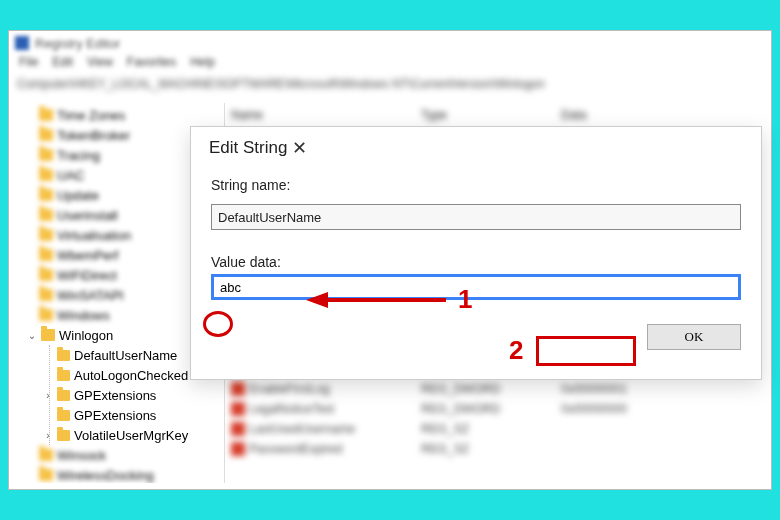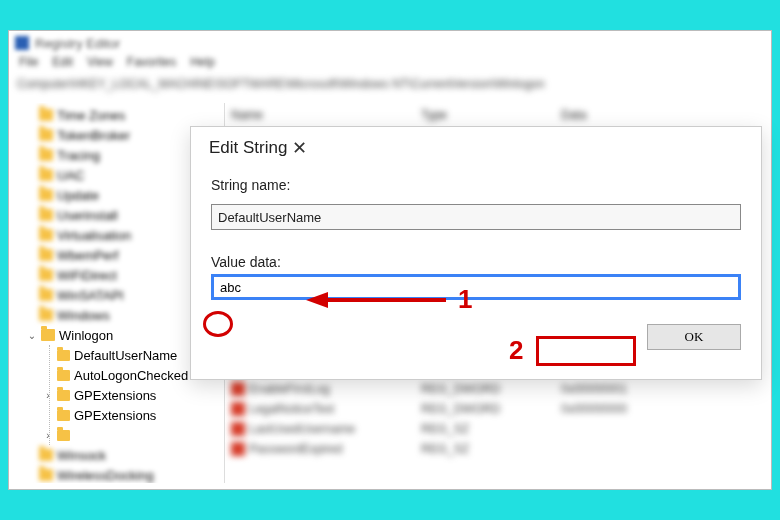--- a/index.html
+++ b/index.html
@@ -341,20 +341,21 @@
               <span class="folder"></span>
               <span class="lbl">GPExtensions</span>
             </div>
           <div class="tree-row child">
               <span class="folder"></span>
               <span class="lbl">GPExtensions</span>
             </div>
           <div class="tree-row child">
               <span class="chevron" style="margin-left:-14px;">›</span>
               <span class="folder"></span>
+              <span class="lbl">VolatileUserMgrKey</span>
             </div>
         </div>
       </div>
 
       <div class="tree-row blurred">
           <span class="chevron"></span>
           <span class="folder"></span>
           <span class="lbl">Winsock</span>
         </div>
       <div class="tree-row blurred">

